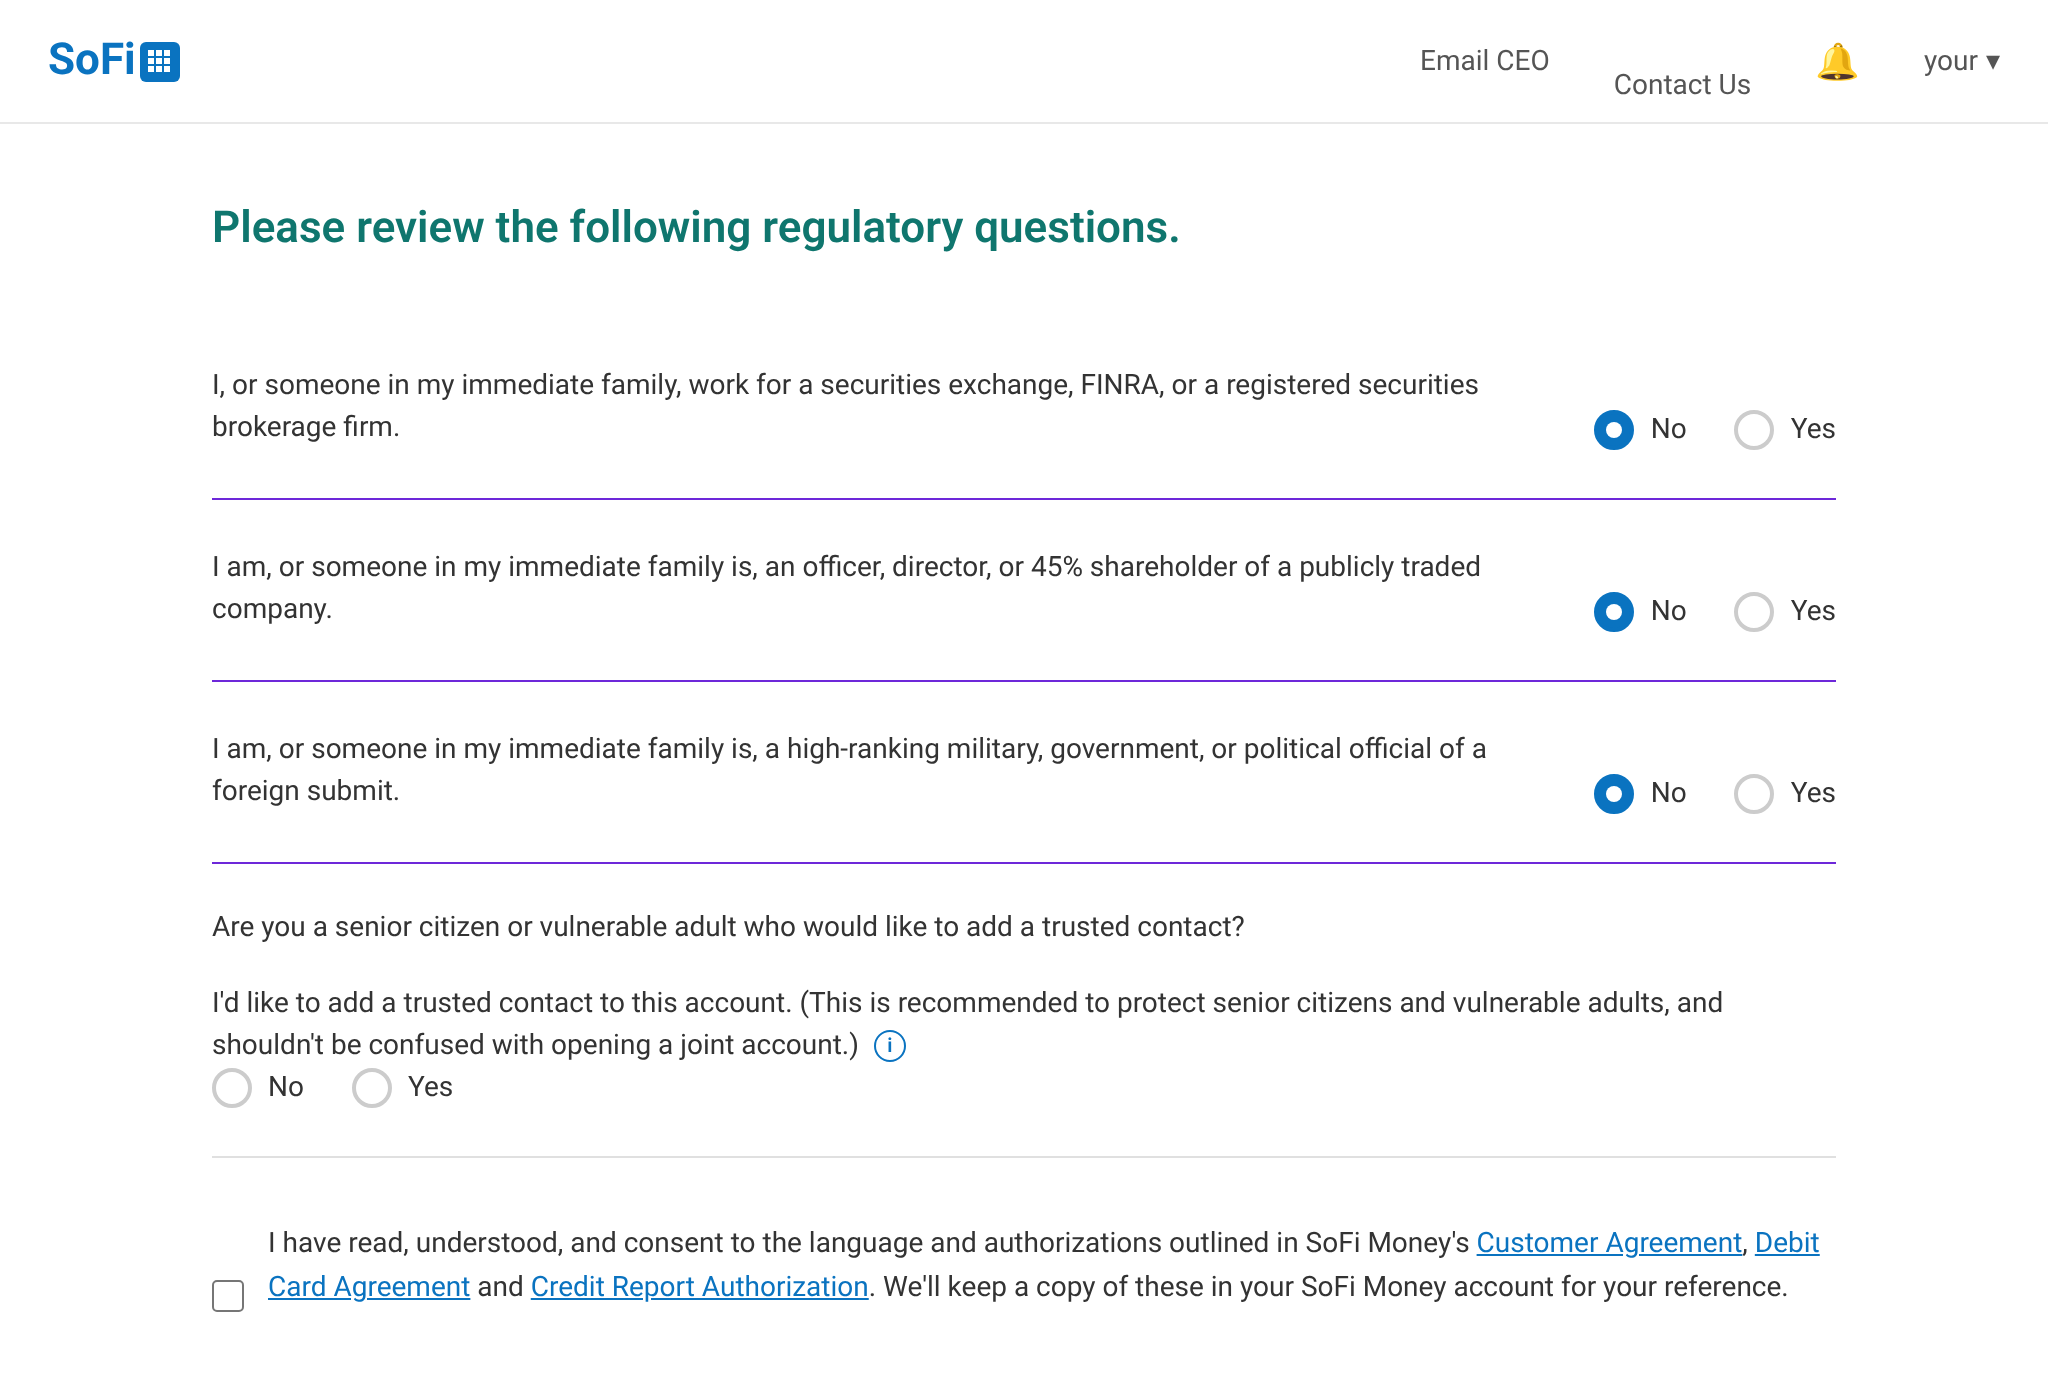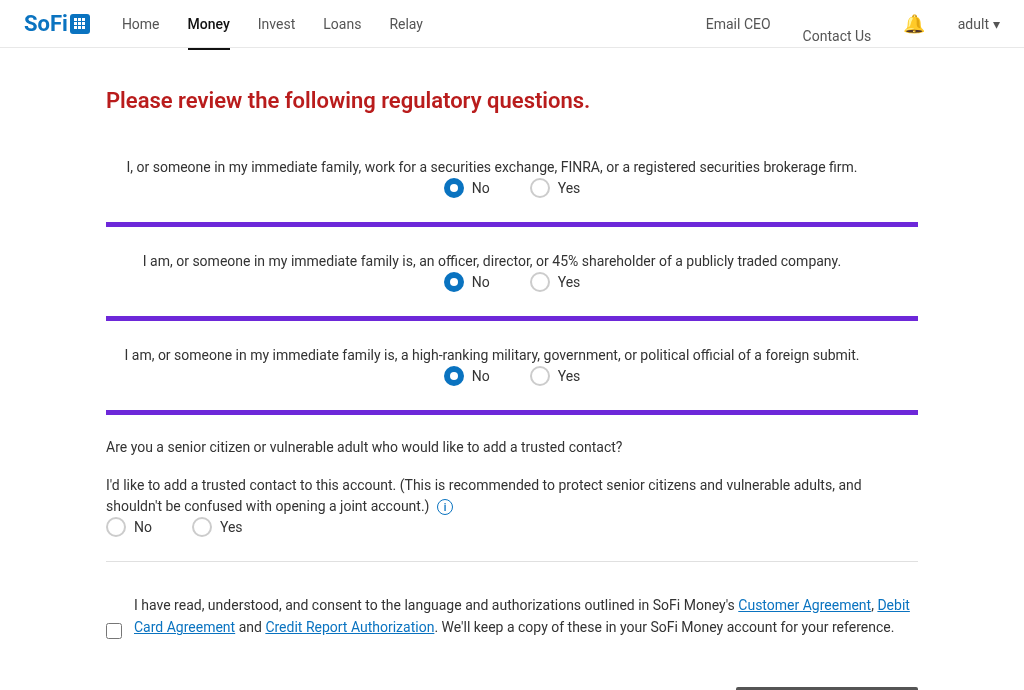--- a/index.html
+++ b/index.html
@@ -3,21 +3,21 @@
   <meta charset="utf-8">
   <style>
     * { box-sizing: border-box; margin: 0; padding: 0; }
     body { font-family: -apple-system, BlinkMacSystemFont, 'Segoe UI', Roboto, sans-serif; background: #fff; color: #333; font-size: 14px; }
 
     
     .header {
       display: flex;
       align-items: center;
       padding: 0 24px;
-      height: 48px;
+      height: 62px;
       border-bottom: 1px solid #e8e8e8;
     }
     .logo {
       display: flex;
       align-items: center;
       margin-right: 32px;
     }
     .logo-text {
       font-size: 22px;
       font-weight: 700;
@@ -88,43 +88,42 @@
 
     
     .main {
       max-width: 860px;
       margin: 0 auto;
       padding: 40px 24px 80px;
     }
     .page-title {
       font-size: 22px;
       font-weight: 600;
-      color: #b91c1c;
-      margin-bottom: 20px;
+      color: #0f766e;
+      margin-bottom: 32px;
     }
 
     
     .question-row {
       display: flex;
-      align-items: center;
+      align-items: flex-end;
       padding: 24px 0;
-      border-bottom: 5px solid #6d28d9;
-      flex-direction: column;
+      border-bottom: 1px solid #6d28d9;
     }
     .question-text {
       flex: 1;
       font-size: 14px;
       color: #333;
       line-height: 1.5;
       padding-right: 40px;
     }
     .radio-group {
       display: flex;
       align-items: center;
-      gap: 40px;
+      gap: 24px;
       flex-shrink: 0;
     }
     .radio-option {
       display: flex;
       align-items: center;
       gap: 8px;
       cursor: pointer;
     }
     .radio-circle {
       width: 20px;
@@ -257,34 +256,27 @@
         <rect x="1" y="5" width="3" height="3" fill="white"></rect>
         <rect x="5" y="5" width="3" height="3" fill="white"></rect>
         <rect x="9" y="5" width="3" height="3" fill="white"></rect>
         <rect x="1" y="9" width="3" height="3" fill="white"></rect>
         <rect x="5" y="9" width="3" height="3" fill="white"></rect>
         <rect x="9" y="9" width="3" height="3" fill="white"></rect>
       </svg>
     </span>
   </div>
 
-  <nav>
-    <a class="nav-item">Home</a>
-    <a class="nav-item active">Money</a>
-    <a class="nav-item">Invest</a>
-    <a class="nav-item">Loans</a>
-    <a class="nav-item">Relay</a>
-  </nav>
 
   <div class="header-right">
     <span class="email-ceo">Email CEO</span>
     <span class="contact-us">Contact Us</span>
     <span class="bell-icon">🔔</span>
     <div class="user-menu">
-      <span>adult</span>
+      <span>your</span>
       <span>▾</span>
     </div>
   </div>
 </header>
 
 <main class="main">
   <h1 class="page-title">Please review the following regulatory questions.</h1>
 
   <div class="question-row">
     <div class="question-text">I, or someone in my immediate family, work for a securities exchange, FINRA, or a registered securities brokerage firm.</div>

